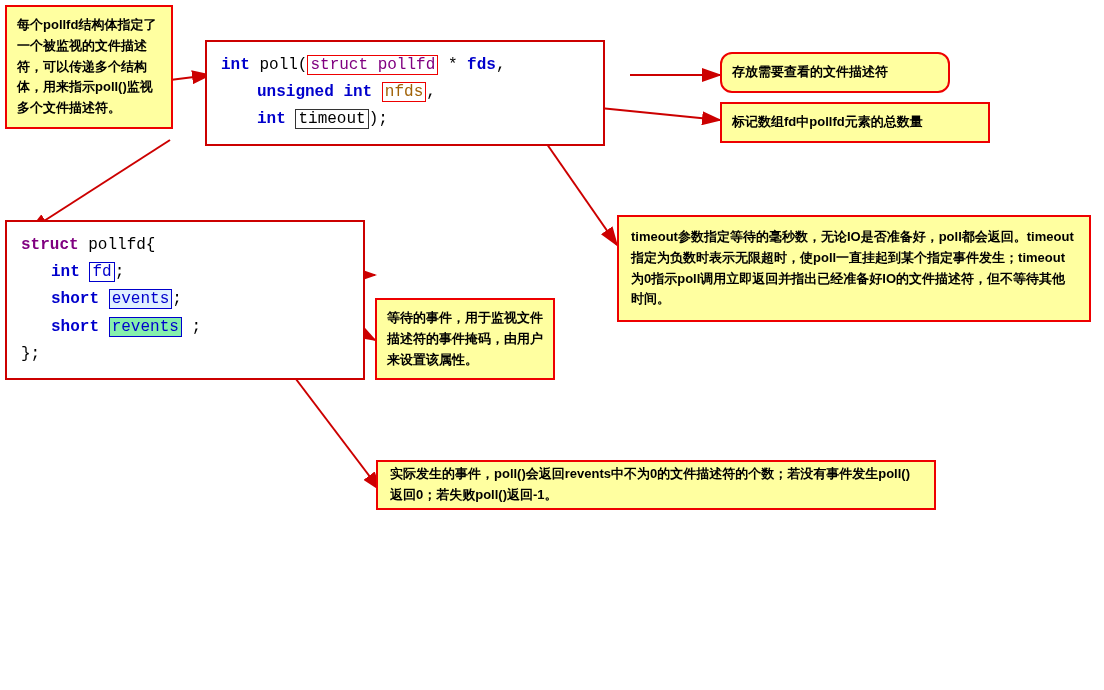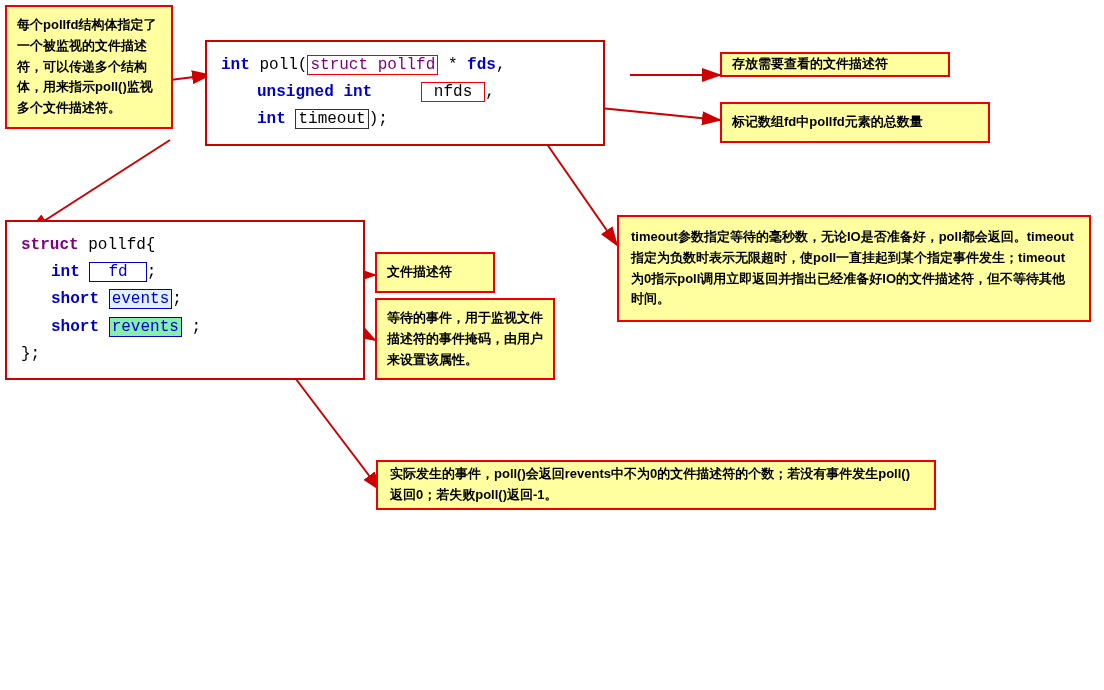--- a/index.html
+++ b/index.html
@@ -28,21 +28,21 @@
     }
     .box-white-code {
       background: #fff;
       border: 2px solid #cc0000;
     }
     .kw-purple { color: #800080; font-weight: bold; }
     .kw-blue { color: #0000cc; font-weight: bold; }
     .highlight-fd {
       border: 1px solid #0000cc;
       color: #0000cc;
-      padding: 0 18px;
+      padding: 0 2px;
     }
     .highlight-events {
       border: 1px solid #0000cc;
       background: #e0f0ff;
       color: #0000cc;
       padding: 0 2px;
     }
     .highlight-revents {
       border: 1px solid #0000cc;
       background: #86efac;
@@ -53,23 +53,22 @@
       border: 1px solid #333;
       padding: 0 2px;
     }
     .highlight-pollfd-param {
       border: 1px solid #e00;
       color: #800080;
       padding: 0 2px;
     }
     .highlight-nfds {
       border: 1px solid #e00;
-      color: #000000;
-      padding: 0 12px;
-      margin-left: 39px;
+      color: #a16207;
+      padding: 0 2px;
     }
     .note-text {
       font-family: 'SimHei', 'Microsoft YaHei', Arial, sans-serif;
       font-size: 13px;
       font-weight: bold;
       line-height: 1.6;
     }
     .code-text {
       font-family: 'Courier New', monospace;
       font-size: 16px;
@@ -122,21 +121,21 @@
       <span class="kw-blue">int</span> <span style="color:#000">poll(</span><span class="highlight-pollfd-param">struct pollfd</span> <span style="color:#000">*</span> <span class="kw-blue">fds</span><span style="color:#000">,</span>
     </div>
     <div class="code-text" style="padding-left:36px;">
       <span class="kw-blue">unsigned int</span> <span class="highlight-nfds">nfds</span><span style="color:#000">,</span>
     </div>
     <div class="code-text" style="padding-left:36px;">
       <span class="kw-blue">int</span> <span class="highlight-timeout">timeout</span><span style="color:#000">);</span>
     </div>
   </div>
 
-  <div class="box box-yellow" style="left:720px; top:52px; width:230px; padding:0 10px;">
+  <div class="box box-yellow" style="left:720px; top:52px; width:230px; padding:8px 10px;border-radius:12px;">
     <span class="note-text">存放需要查看的文件描述符</span>
   </div>
 
   <div class="box box-yellow" style="left:720px; top:102px; width:270px; padding:8px 10px;">
     <span class="note-text">标记数组fd中pollfd元素的总数量</span>
   </div>
 
   <div class="box box-yellow" style="left:617px; top:215px; width:474px; padding:10px 12px;">
     <span class="note-text">timeout参数指定等待的毫秒数，无论IO是否准备好，poll都会返回。timeout指定为负数时表示无限超时，使poll一直挂起到某个指定事件发生；timeout为0指示poll调用立即返回并指出已经准备好IO的文件描述符，但不等待其他时间。</span>
   </div>
@@ -152,23 +151,20 @@
       <span class="kw-blue">short</span> <span class="highlight-events">events</span><span style="color:#000">;</span>
     </div>
     <div class="code-text" style="padding-left:30px;">
       <span class="kw-blue">short</span> <span class="highlight-revents">revents</span><span style="color:#000"> ;</span>
     </div>
     <div class="code-text">
       <span style="color:#000">};</span>
     </div>
   </div>
 
-  <div class="box box-yellow" style="left:375px; top:252px; width:120px; padding:8px 10px;">
-    <span class="note-text">文件描述符</span>
-  </div>
 
   <div class="box box-yellow" style="left:375px; top:298px; width:180px; padding:8px 10px;">
     <span class="note-text">等待的事件，用于监视文件描述符的事件掩码，由用户来设置该属性。</span>
   </div>
 
   <div class="box box-yellow" style="left:376px; top:460px; width:560px; padding:2px 12px;">
     <span class="note-text">实际发生的事件，poll()会返回revents中不为0的文件描述符的个数；若没有事件发生poll()返回0；若失败poll()返回-1。</span>
   </div>
 
 </div>

